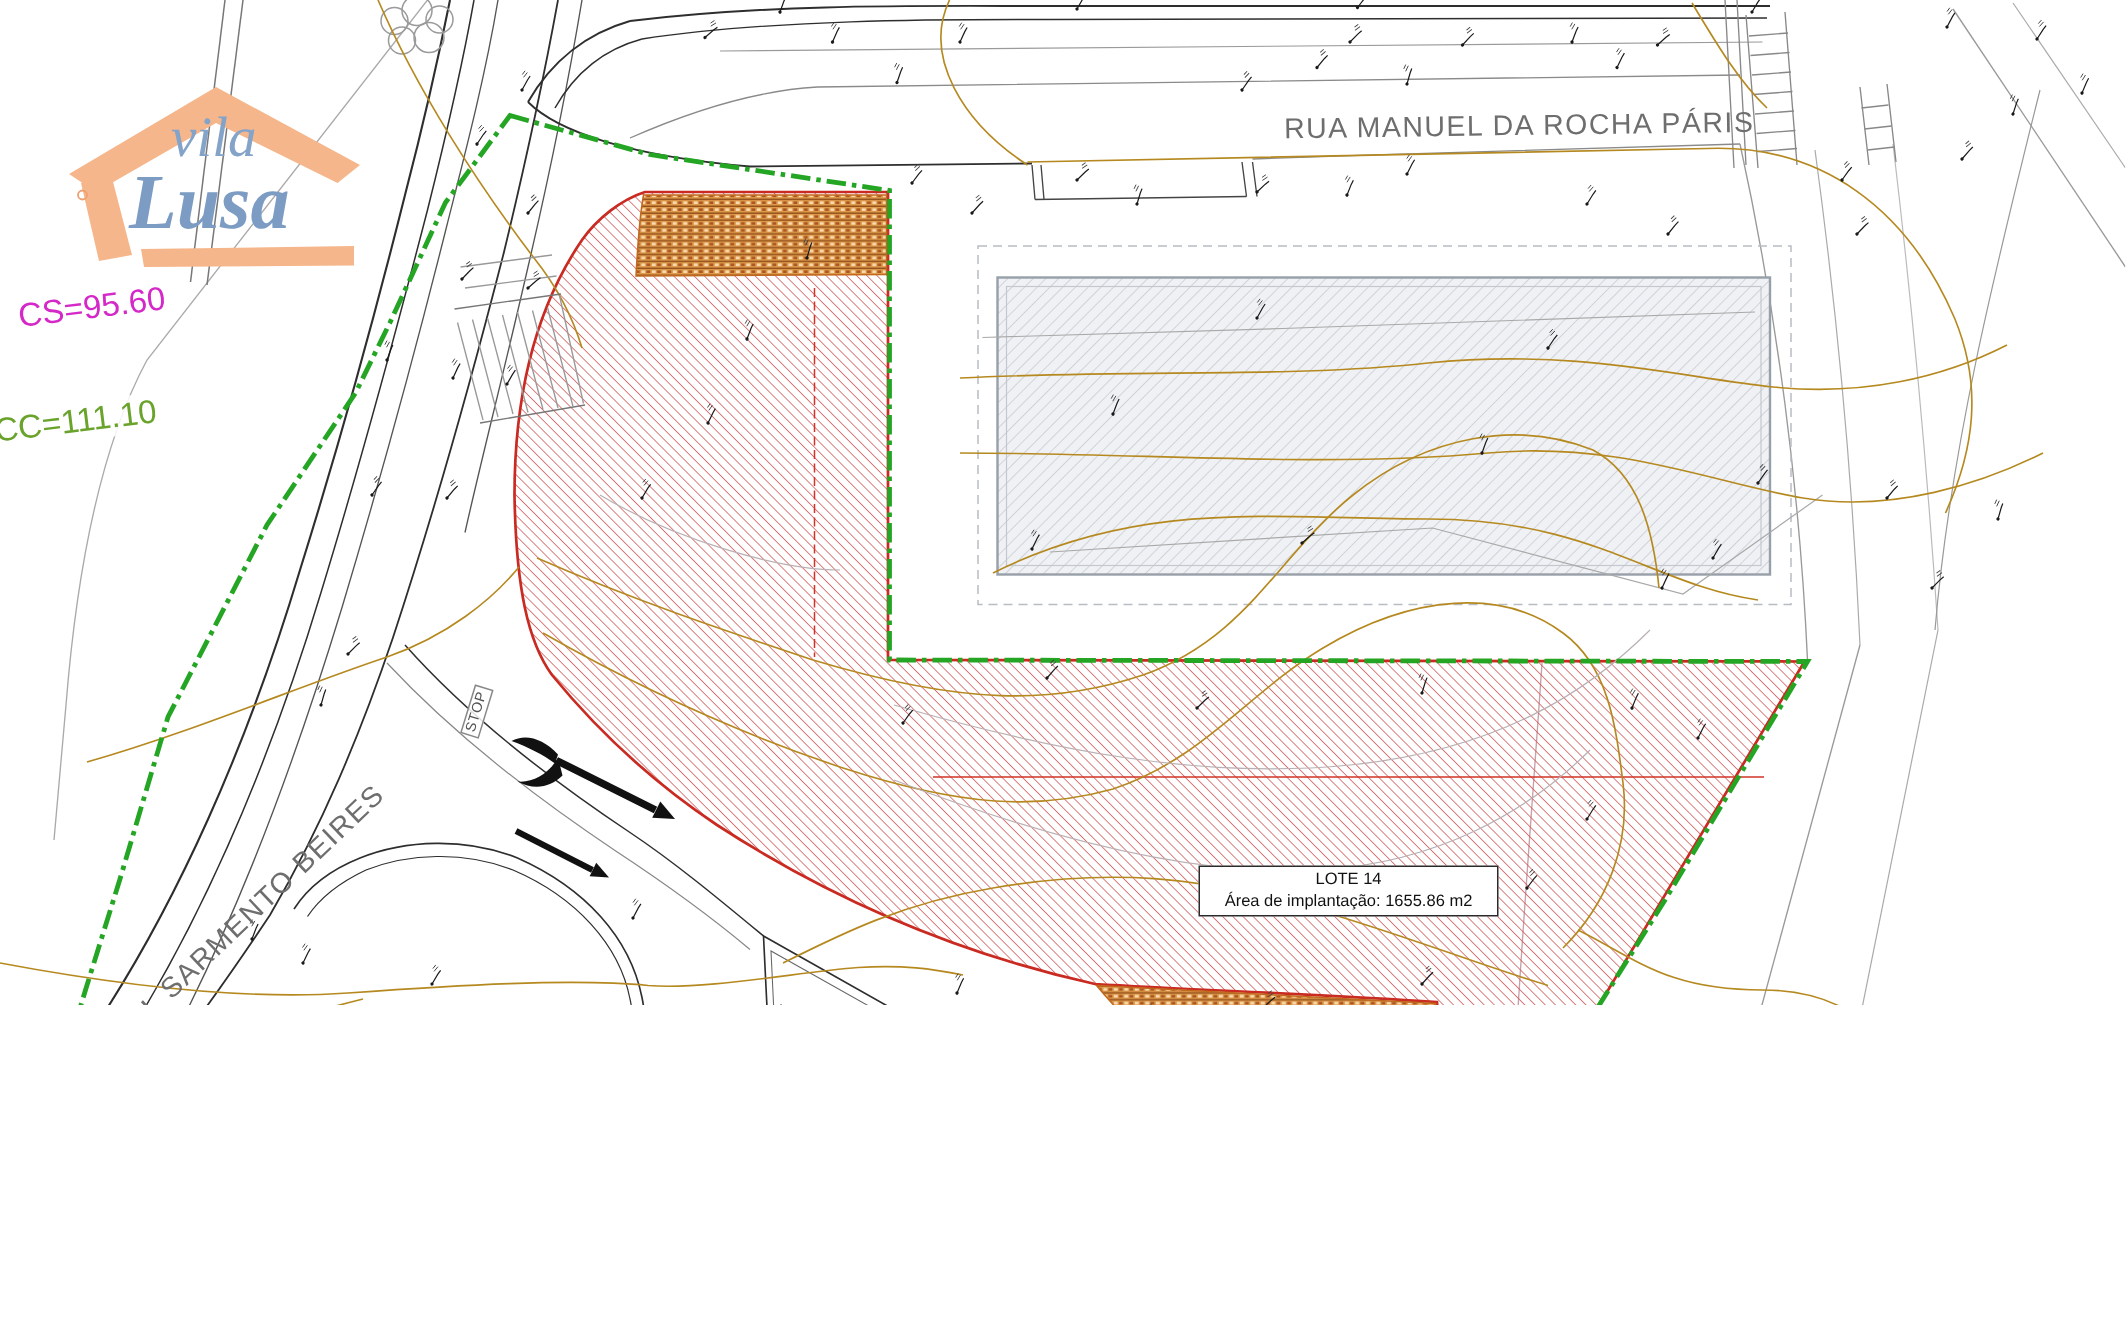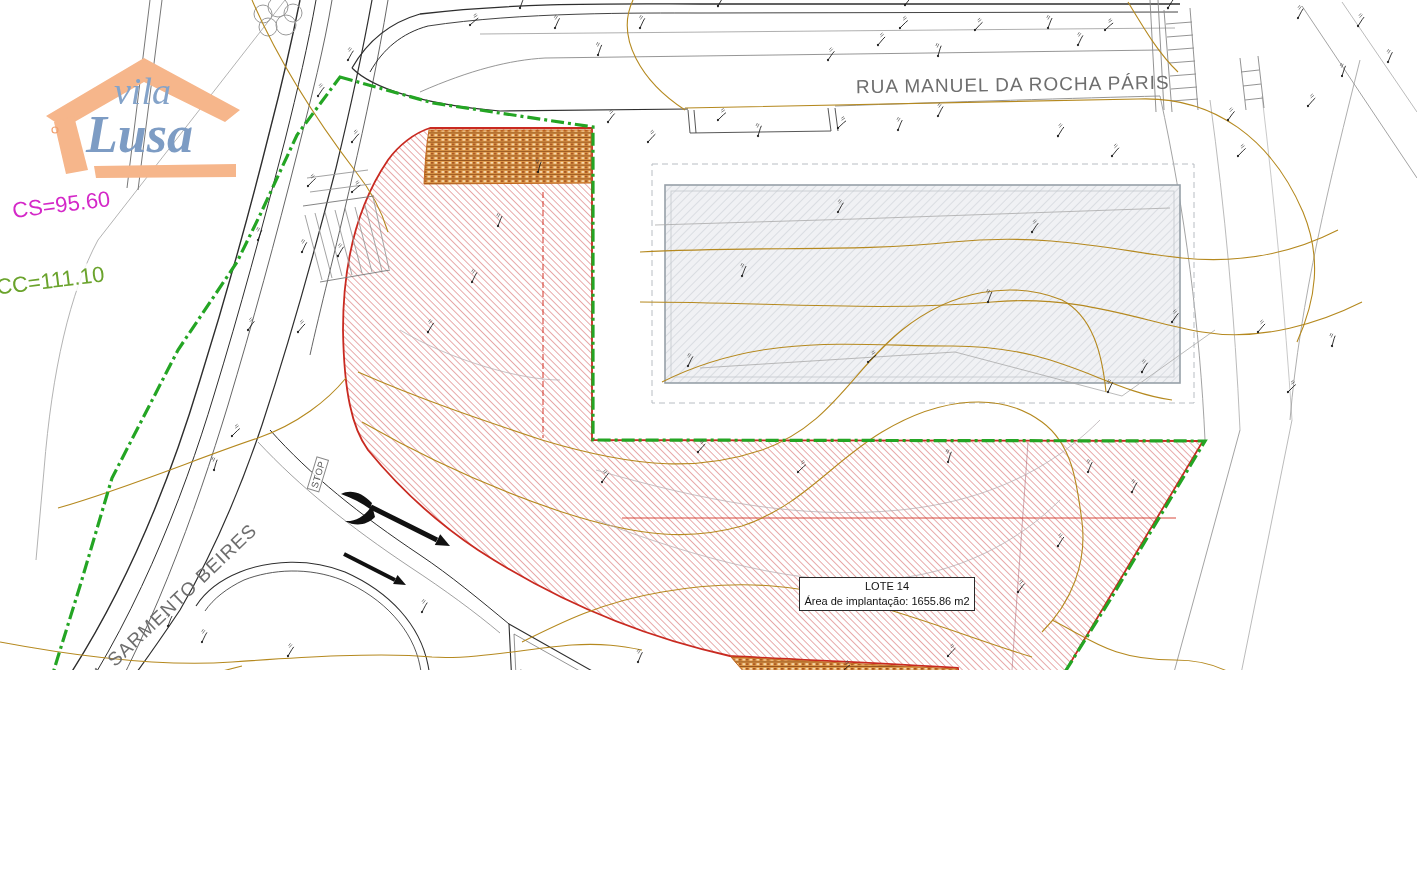--- a/index.html
+++ b/index.html
@@ -10,21 +10,21 @@
   .lbl-street{color:#6e6e6e;font-size:19px;letter-spacing:1px;}
   .lbl-street-top{left:856px;top:74px;transform:rotate(-0.8deg);}
   .lbl-street-left{left:10px;top:748px;transform-origin:0 50%;transform:rotate(-43.5deg);}
   .lbl-cs{left:8px;top:192px;font-size:22px;color:#d428c8;transform:rotate(-7deg);
           background:rgba(255,255,255,.85);padding:0 4px;}
   .lbl-cc{left:-8px;top:268px;font-size:22px;color:#6aa32c;transform:rotate(-7deg);
           background:rgba(255,255,255,.85);padding:0 4px;}
   .stop-box{left:301px;top:468px;font-size:9.5px;color:#555;border:1px solid #888;
             padding:0 2px;background:rgba(255,255,255,.85);transform:rotate(-73deg);letter-spacing:.5px;}
   .lot-box{left:799px;top:577px;width:170px;border:1px solid #2a2a2a;background:#fff;
-           text-align:center;font-size:11px;color:#111;line-height:1.35;padding:1px 2px;}
+           text-align:center;font-size:11px;color:#111;line-height:1.35;padding:1px 14px;}
   .logo{position:absolute;left:28px;top:46px;width:220px;height:140px;}
   .logo text{font-family:"Liberation Serif",serif;font-style:italic;}
 </style>
 </head>
 <body>
 
 <div class="canvas">
 
 <svg class="drawing" width="1417" height="878" viewBox="0 0 1417 878">
   <defs>

